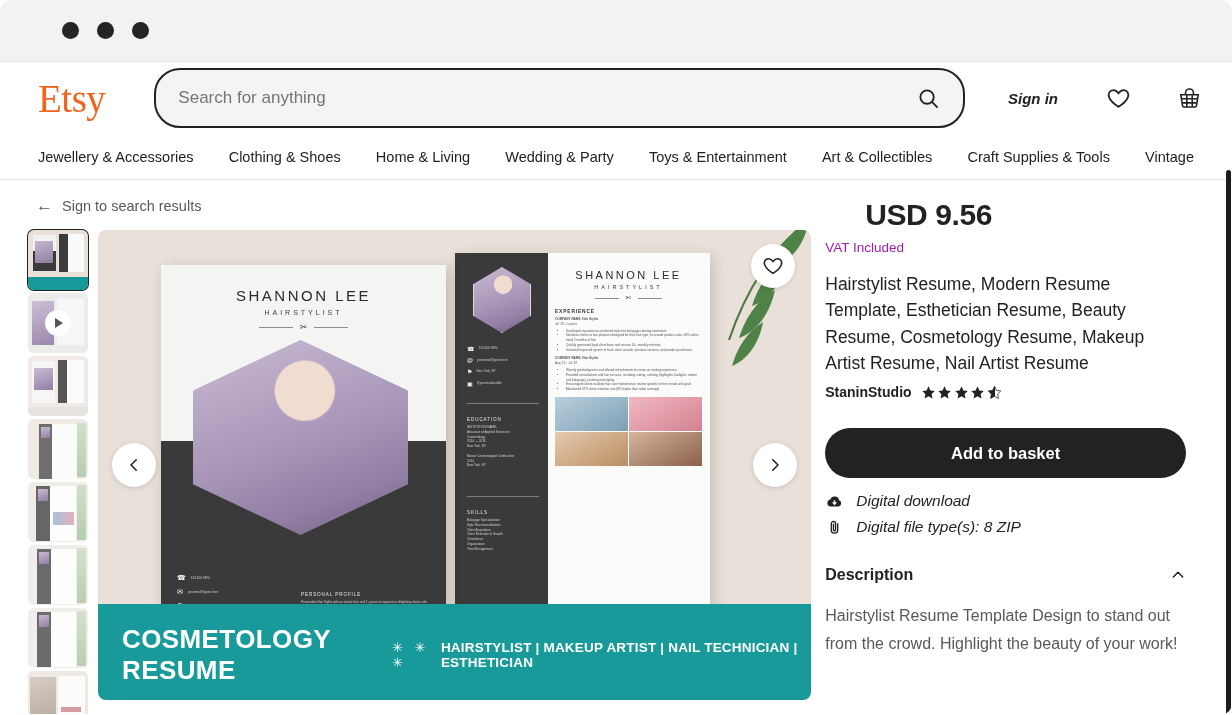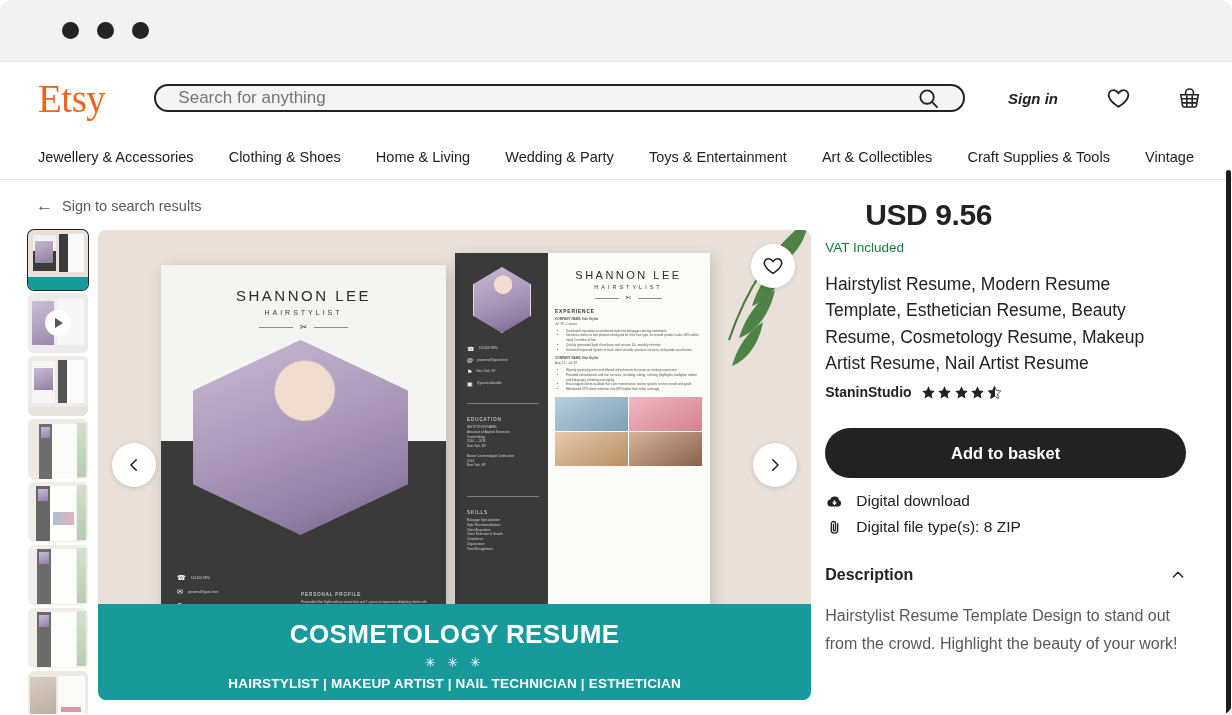--- a/index.html
+++ b/index.html
@@ -44,21 +44,21 @@
     color: #f1641e;
     letter-spacing: -0.5px;
     line-height: 1;
     user-select: none;
   }
   .search-wrap {
     flex: 1;
     position: relative;
     display: flex;
     align-items: center;
-    height: 28px;
+    height: 60px;
     border: 2px solid #222222;
     border-radius: 26px;
     background: #f4f4f4;
     padding: 0 18px 0 22px;
     margin-left: 12px;
   }
   .search-input {
     flex: 1;
     border: none;
     outline: none;
@@ -234,39 +234,40 @@
   .hairgrid { display: grid; grid-template-columns: 1fr 1fr; gap: 1.5px; }
   .hairgrid div { height: 34px; }
 
   
   .teal-banner {
     position: absolute;
     left: 0; right: 0; bottom: 0;
     height: 96px;
     background: #199a9a;
     z-index: 12;
-    display: flex; flex-direction: column;
+    display: flex; flex-direction: row;
     align-items: center; justify-content: center;
     padding-top: 6px;
+    padding-left: 24px;
   }
   .teal-title {
     color: #fff; font-size: 26px; font-weight: bold;
     letter-spacing: .4px;
   }
   .teal-stars { color: #fff; font-size: 13px; letter-spacing: 4px; margin: 5px 0 6px; }
   .teal-sub { color: #fff; font-size: 13.5px; font-weight: bold; letter-spacing: .2px; }
 
   
   .right-col {
     width: 398px;
     padding: 18px 22px 0 14px;
     overflow: hidden;
   }
   .price { font-size: 30px; font-weight: bold; color: #222; letter-spacing: -.4px; margin-left: 40px; }
-  .vat { font-size: 13.5px; color: #15803d; margin-top: 8px; }
+  .vat { font-size: 13.5px; color: #a21caf; margin-top: 8px; }
   .prod-title {
     font-size: 17.5px; color: #222; line-height: 1.5;
     margin-top: 16px;
   }
   .shop-row {
     display: flex; align-items: center; gap: 9px; margin-top: 8px;
   }
   .shop-name { font-size: 14px; font-weight: bold; color: #222; cursor: pointer; }
   .stars { display: flex; gap: 1.5px; align-items: center; }
   .basket-btn {
@@ -276,21 +277,21 @@
     font-size: 16.5px; font-weight: bold;
     margin-top: 28px; cursor: pointer;
     font-family: "Liberation Sans", sans-serif;
   }
   .sec-head {
     display: flex; align-items: center; justify-content: space-between;
     margin-top: 30px; cursor: pointer;
   }
   .sec-head .t { font-size: 16px; font-weight: bold; color: #222; }
   .hl-list { margin-top: 14px; display: flex; flex-direction: column; gap: 8px; }
-  .hl-item { display: flex; align-items: center; gap: 13px; font-size: 15.5px; color: #222; }
+  .hl-item { display: flex; align-items: center; gap: 13px; font-size: 15.5px; color: #222; font-style: italic; }
   .hl-icon { width: 18px; display:flex; align-items:center; justify-content:center; }
   .desc-text {
     font-size: 16px; color: #595959; line-height: 1.75; margin-top: 18px;
   }
   .scrollbar {
     position: absolute; right: 1px; top: 170px;
     width: 5px; height: 545px; background: #1c1c1c; border-radius: 3px;
   }
 </style>
 </head>

